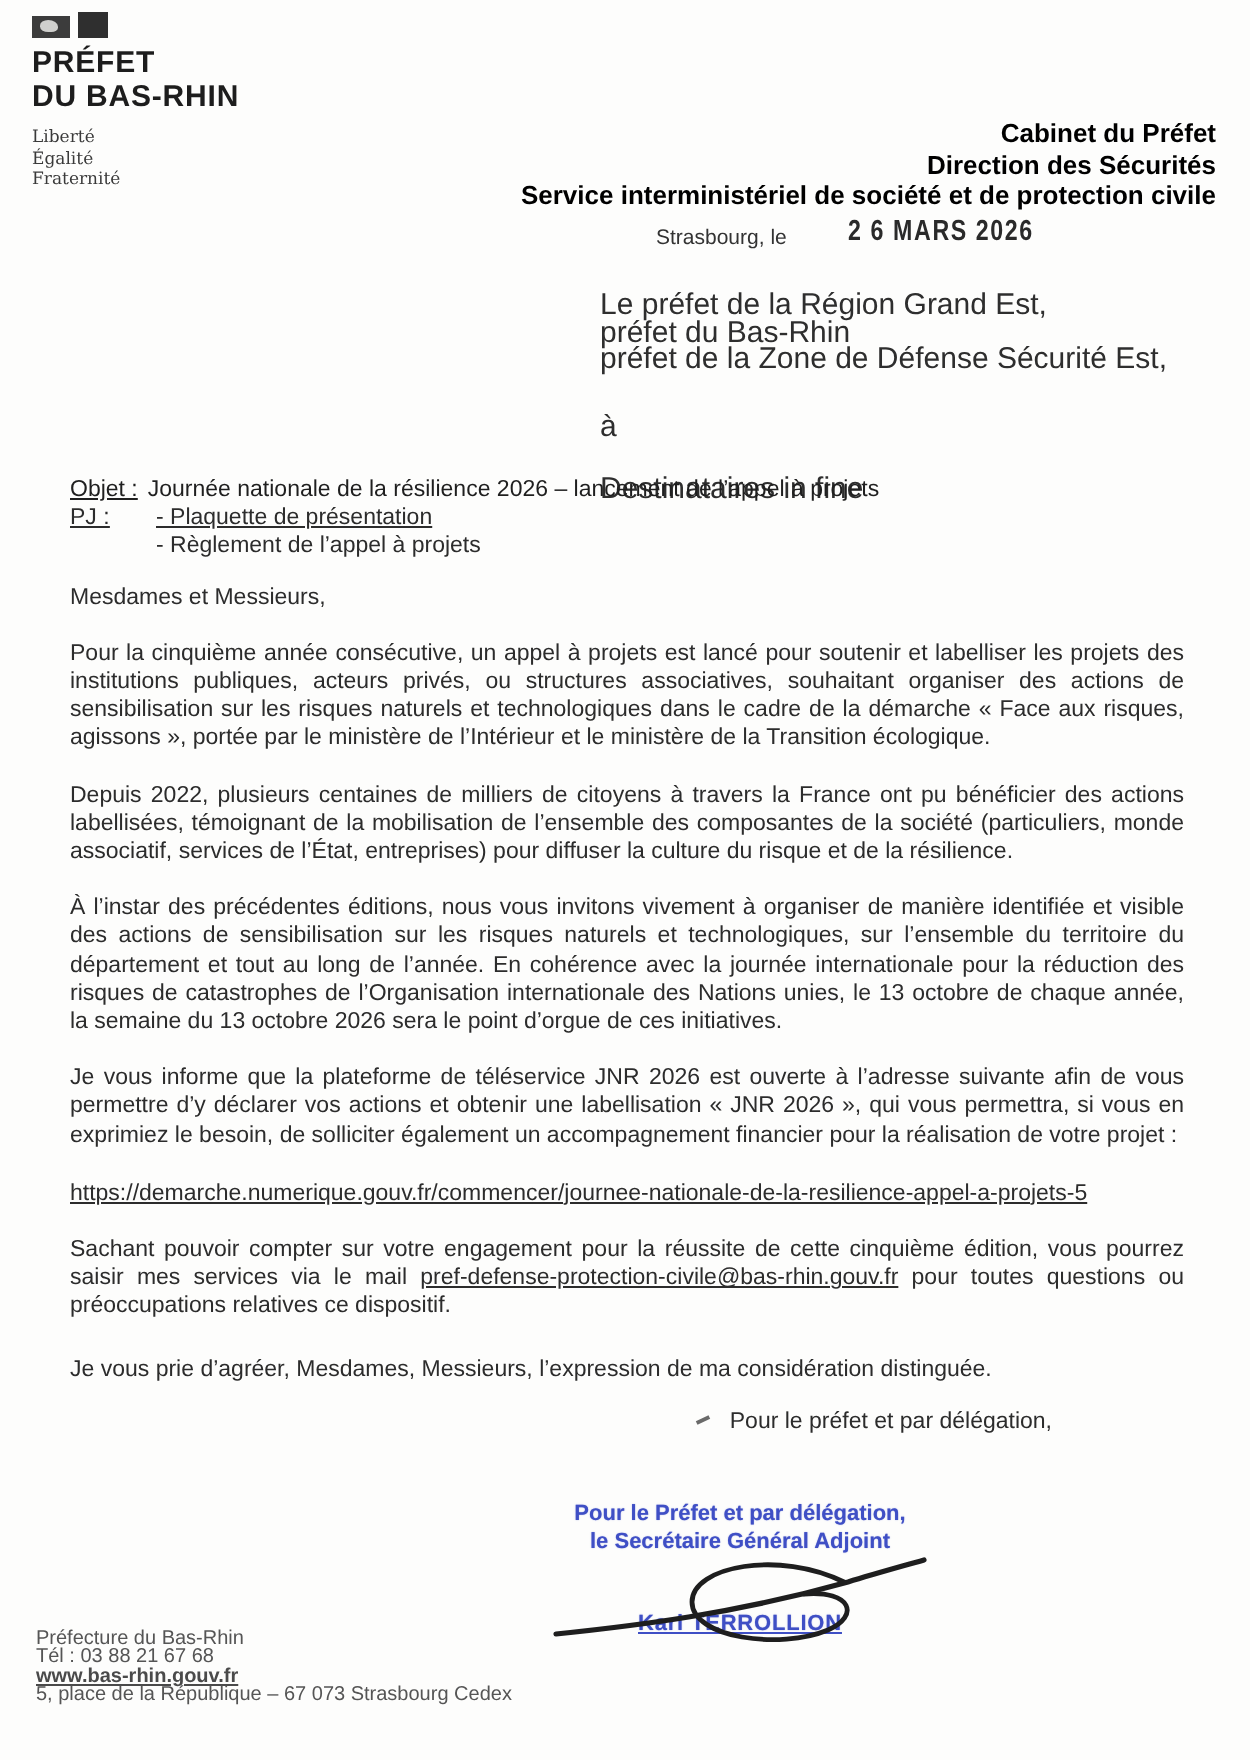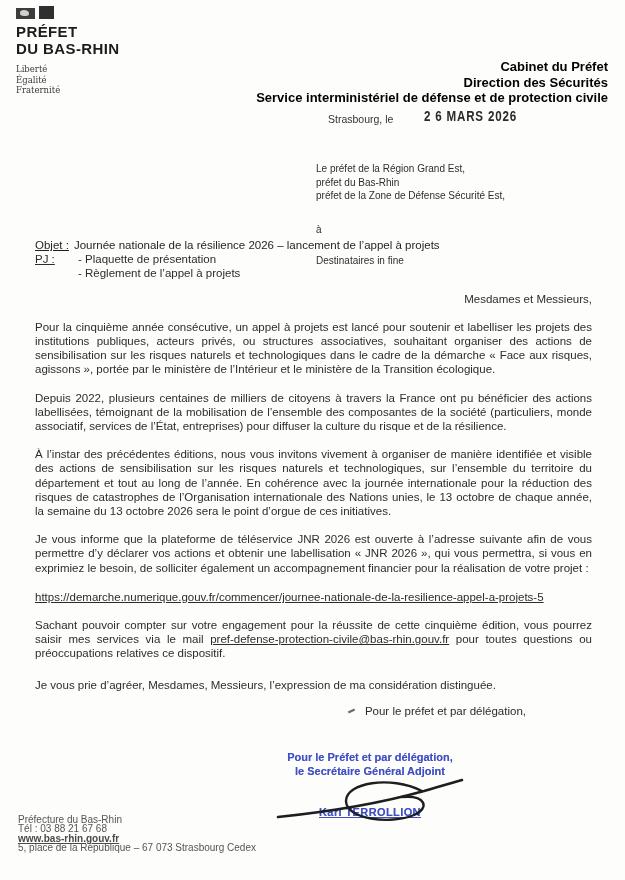--- a/index.html
+++ b/index.html
@@ -25,33 +25,33 @@
   .dept-block { position:absolute; right:17px; top:41px; text-align:right;
                 font-weight:700; font-size:13px; line-height:15.5px; color:#000000;margin-top:18px; }
 
   
   .dateline { position:absolute; left:328px; top:113px; font-size:10.5px; color:#333; }
   .date-stamp { position:absolute; left:424px; top:108px; font-weight:700; font-size:14.5px;
                 letter-spacing:1px; color:#2a2a2a; display:inline-block;
                 transform:scaleX(.8); transform-origin:left center; white-space:nowrap; }
 
   
-  .addressee { position:absolute; left:316px; top:146px; font-size:10px; line-height:13.5px; color:#2e2e2e;margin-top:16px; }
+  .addressee { position:absolute; left:300px; top:146px; font-size:15px; line-height:13.5px; color:#2e2e2e; }
   .addressee .a-to { margin-top:20px; }
   .addressee .a-recipients { margin-top:18px; }
 
   
   .body-block { position:absolute; left:35px; top:238px; width:557px;
                 font-size:11.5px; line-height:14.2px; color:#2c2c2c; }
   .subject-row { font-weight:400; color:#1f1f1f; }
   .subject-row .u-label { text-decoration:underline; margin-right:5px; }
-  .pj-row { display:flex; }
+  .pj-row { display:flex;text-decoration:underline; }
   .pj-label { text-decoration:underline; width:43px; flex:none; }
   .pj-item2 { margin-left:43px; }
-  .salutation { margin-top:11px;text-align:right; }
+  .salutation { margin-top:11px; }
   .para { margin-top:14px; text-align:justify; }
   .link-row { margin-top:15px; }
   a.doc-link { color:#2c2c2c; text-decoration:underline; }
   .valediction { margin-top:17px; }
   .delegation-row { margin-top:12px; text-align:right; padding-right:66px; }
   .pen-mark { display:inline-block; width:7px; height:2px; background:#6a6a6a;
               transform:rotate(-25deg); margin-right:10px; vertical-align:3px; }
 
   
   .stamp-block { position:absolute; left:254px; top:751px; width:232px; text-align:center;
@@ -79,21 +79,21 @@
     <div class="motto">
       <div>Liberté</div>
       <div>Égalité</div>
       <div>Fraternité</div>
     </div>
   </div>
 
   <div class="dept-block">
     <div>Cabinet du Préfet</div>
     <div>Direction des Sécurités</div>
-    <div>Service interministériel de défense et de protection civile</div>
+    <div>Service interministériel de société et de protection civile</div>
   </div>
 
   <div class="dateline">Strasbourg, le</div>
   <div class="date-stamp">2 6 MARS 2026</div>
 
   <div class="addressee">
     <div>Le préfet de la Région Grand Est,</div>
     <div>préfet du Bas-Rhin</div>
     <div>préfet de la Zone de Défense Sécurité Est,</div>
     <div class="a-to">à</div>

